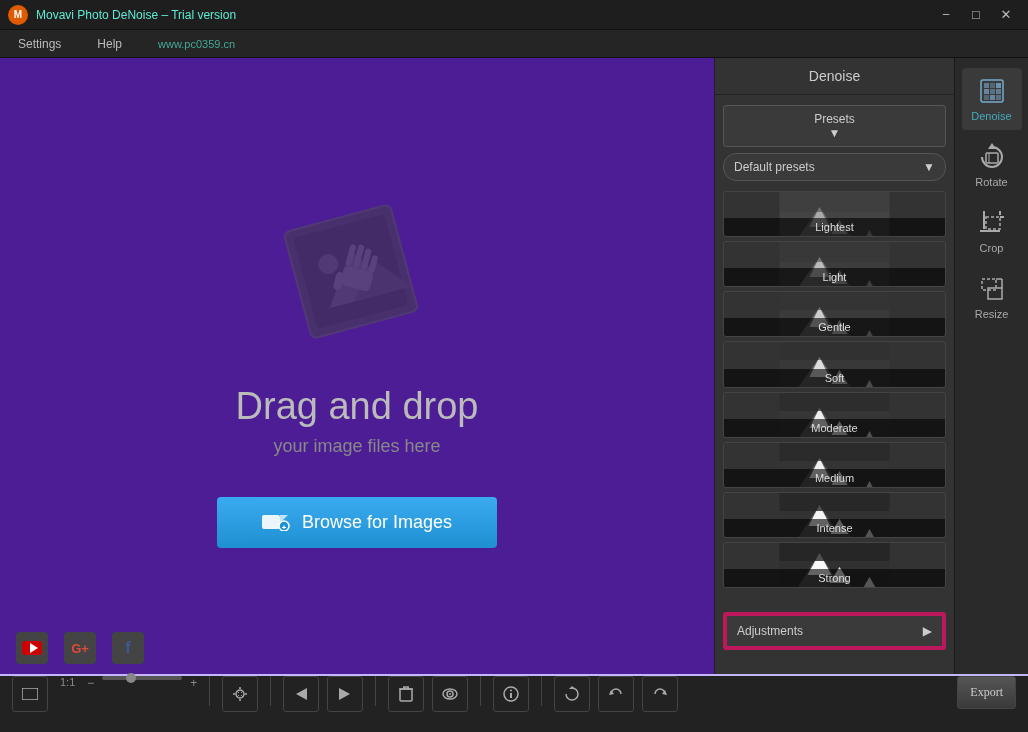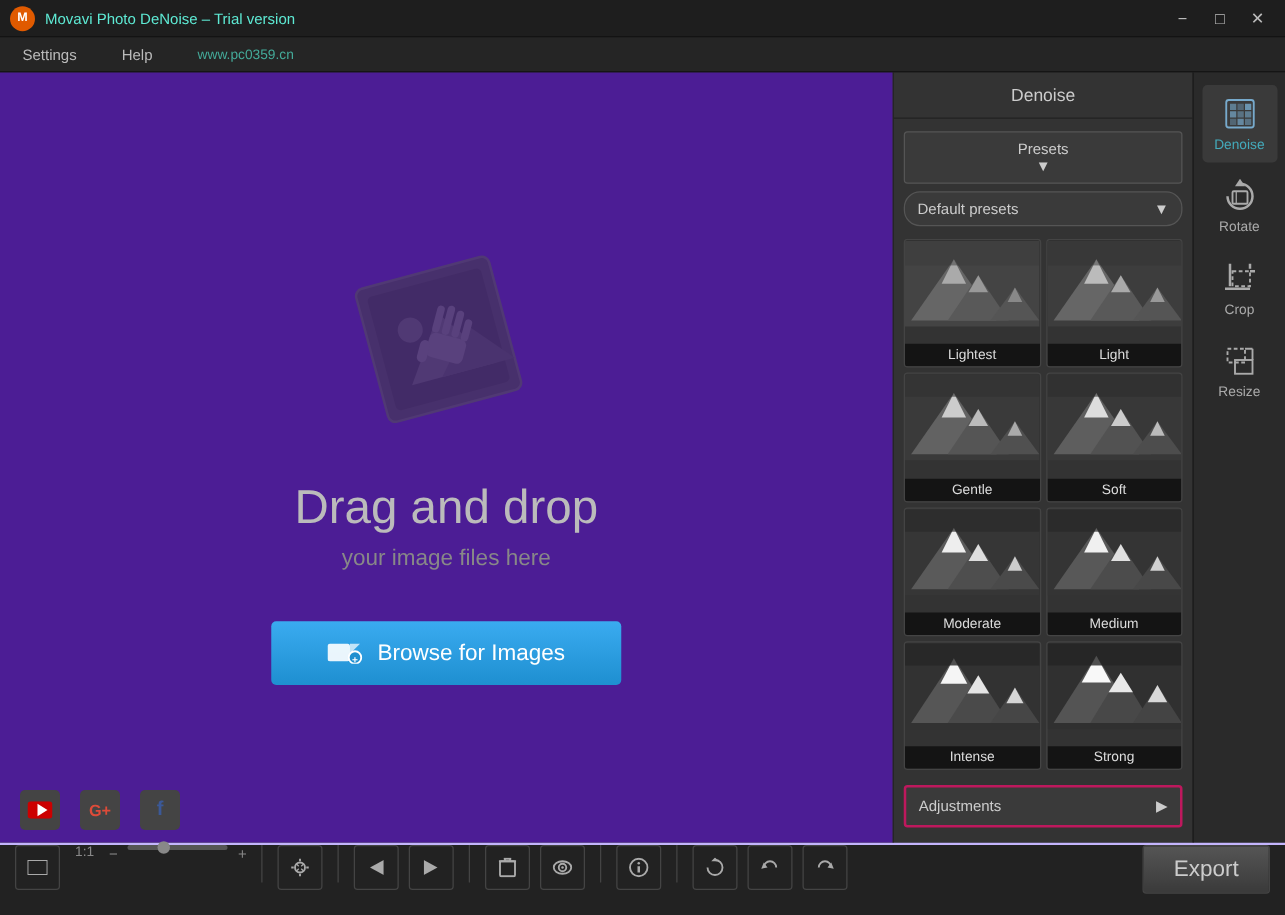--- a/index.html
+++ b/index.html
@@ -156,21 +156,21 @@
       font-size: 12px;
       display: flex;
       justify-content: space-between;
       align-items: center;
       cursor: pointer;
     }
 
     
     .preset-grid {
       display: grid;
-      grid-template-columns: 1fr 1fr;
+      grid-template-columns: 1fr;
       gap: 4px;
       padding: 0 8px;
       flex: 1;
       overflow-y: auto;
     }
     .preset-item {
       position: relative;
       border-radius: 3px;
       overflow: hidden;
       cursor: pointer;
@@ -183,23 +183,23 @@
       right: 0;
       background: rgba(0,0,0,0.6);
       color: #ddd;
       font-size: 11px;
       padding: 3px 6px;
       text-align: center;
     }
 
     
     .adjustments-bar {
-      margin: 12px 8px;
+      margin: 24px 8px;
       background: #3a3a3a;
-      border: 2px solid #be185d;
+      border: 4px solid #be185d;
       border-radius: 3px;
       padding: 8px 10px;
       color: #ccc;
       font-size: 12px;
       display: flex;
       justify-content: space-between;
       align-items: center;
       cursor: pointer;
     }
 
@@ -274,24 +274,25 @@
       width: 1px;
       height: 30px;
       background: #444;
       margin: 0 4px;
     }
     .export-btn {
       background: linear-gradient(180deg, #555 0%, #3a3a3a 100%);
       border: 1px solid #444;
       border-radius: 3px;
       color: #ccc;
-      font-size: 18px;
-      padding: 8px 24px;
+      font-size: 12px;
+      padding: 8px 12px;
       cursor: pointer;
       margin-left: auto;
+      font-family: Liberation Serif, serif;
     }
 
     
     .mountain-svg {
       width: 100%;
       height: 70px;
     }
   </style>
 </head>
 <body>

